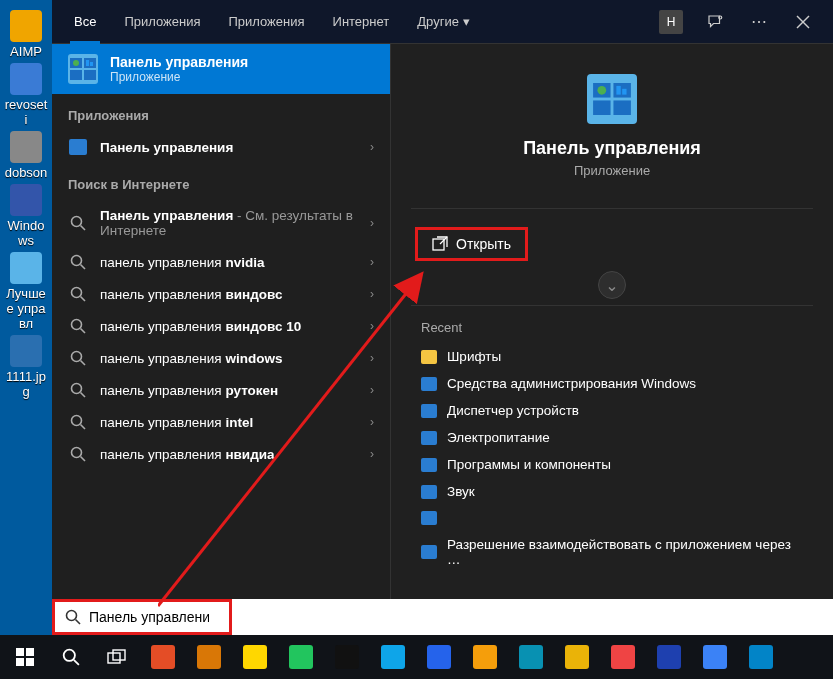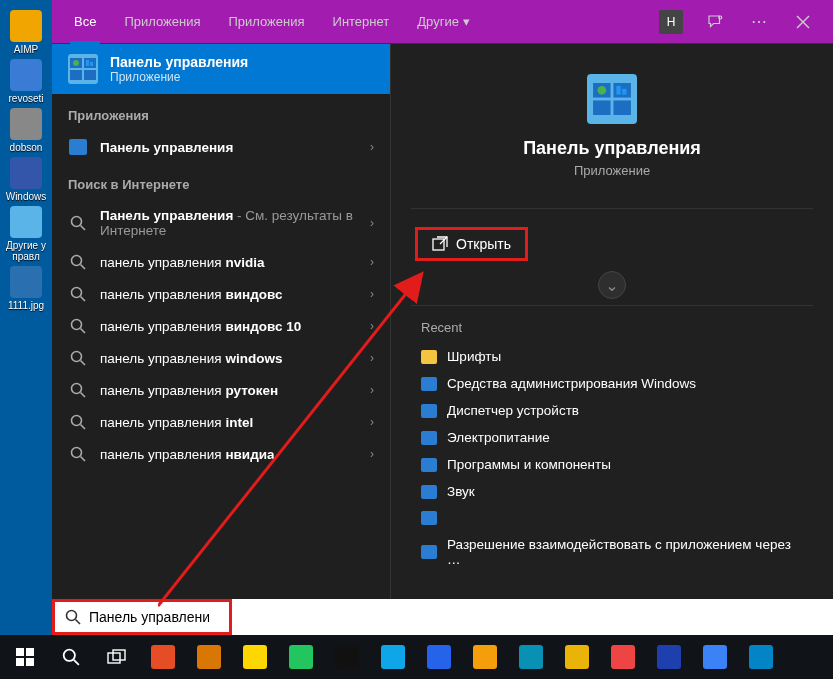--- a/index.html
+++ b/index.html
@@ -2,24 +2,24 @@
 <html><head>
 <meta charset="utf-8">
 <style>
   * { margin: 0; padding: 0; box-sizing: border-box; font-family: "Segoe UI", Arial, sans-serif; }
   body { width: 833px; height: 679px; background: #005a9e; overflow: hidden; position: relative; }
 
   
   .desktop { position: absolute; left: 0; top: 0; width: 52px; height: 100%; display: flex; flex-direction: column; align-items: center; gap: 4px; padding-top: 10px; }
   .desktop-icon { width: 44px; display: flex; flex-direction: column; align-items: center; gap: 2px; }
   .desktop-icon .ico { width: 32px; height: 32px; border-radius: 4px; }
-  .desktop-icon .lbl { color: #fff; font-size: 10px; text-align: center; word-break: break-all; text-shadow: 0 1px 1px #000; }
-
-  
-  .panel { position: absolute; left: 52px; top: 0; width: 781px; height: 635px; background: #a21caf; color: #fff; display: flex; flex-direction: column; }
+  .desktop-icon .lbl { color: #fff; font-size: 13px; text-align: center; word-break: break-all; text-shadow: 0 1px 1px #000; }
+
+  
+  .panel { position: absolute; left: 52px; top: 0; width: 781px; height: 635px; background: #0f172a; color: #fff; display: flex; flex-direction: column; }
 
   .tabs { display: flex; align-items: center; height: 44px; border-bottom: 1px solid #333; padding: 0 10px; gap: 4px; }
   .tab { padding: 0 12px; height: 44px; display: flex; align-items: center; font-size: 13px; color: #ccc; cursor: pointer; position: relative; }
   .tab.active { color: #fff; }
   .tab.active::after { content: ""; position: absolute; left: 8px; right: 8px; bottom: 0; height: 3px; background: #0078d4; }
   .tab-dd { display: flex; align-items: center; gap: 4px; }
   .spacer { flex: 1; }
   .hdr-btn { width: 40px; height: 40px; display: flex; align-items: center; justify-content: center; color: #ccc; cursor: pointer; }
   .avatar-h { width: 24px; height: 24px; background: #444; border-radius: 2px; display: flex; align-items: center; justify-content: center; font-size: 12px; color: #fff; }
 
@@ -84,21 +84,21 @@
     <div class="desktop-icon">
       <div class="ico" style="background: rgb(136, 136, 136);"></div>
       <div class="lbl">dobson</div>
     </div>
     <div class="desktop-icon">
       <div class="ico" style="background: rgb(51, 85, 170);"></div>
       <div class="lbl">Windows</div>
     </div>
     <div class="desktop-icon">
       <div class="ico" style="background: rgb(90, 180, 232);"></div>
-      <div class="lbl">Другие управл</div>
+      <div class="lbl">Лучшее управл</div>
     </div>
     <div class="desktop-icon">
       <div class="ico" style="background: rgb(42, 111, 176);"></div>
       <div class="lbl">1111.jpg</div>
     </div>
   </div>
 
 <div class="panel">
   <div class="tabs">
     <div class="tab active">Все</div>

